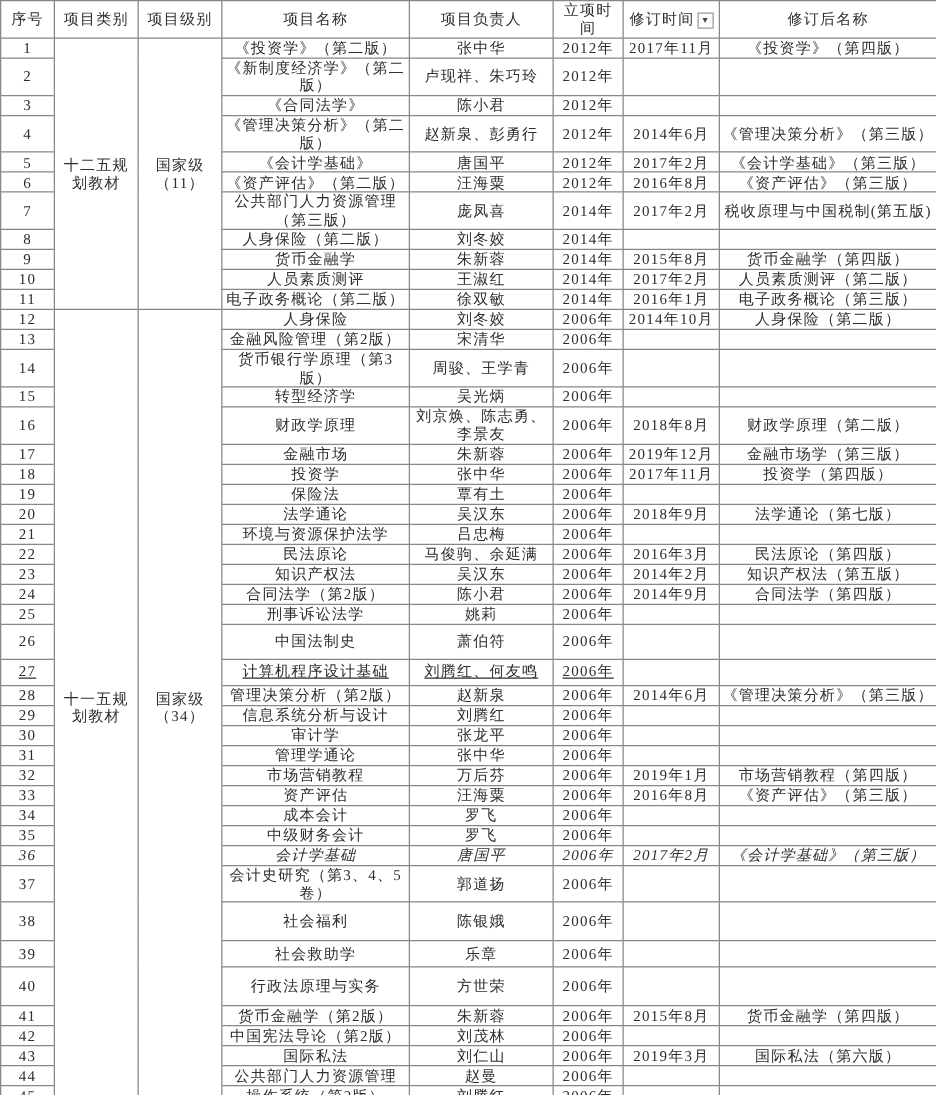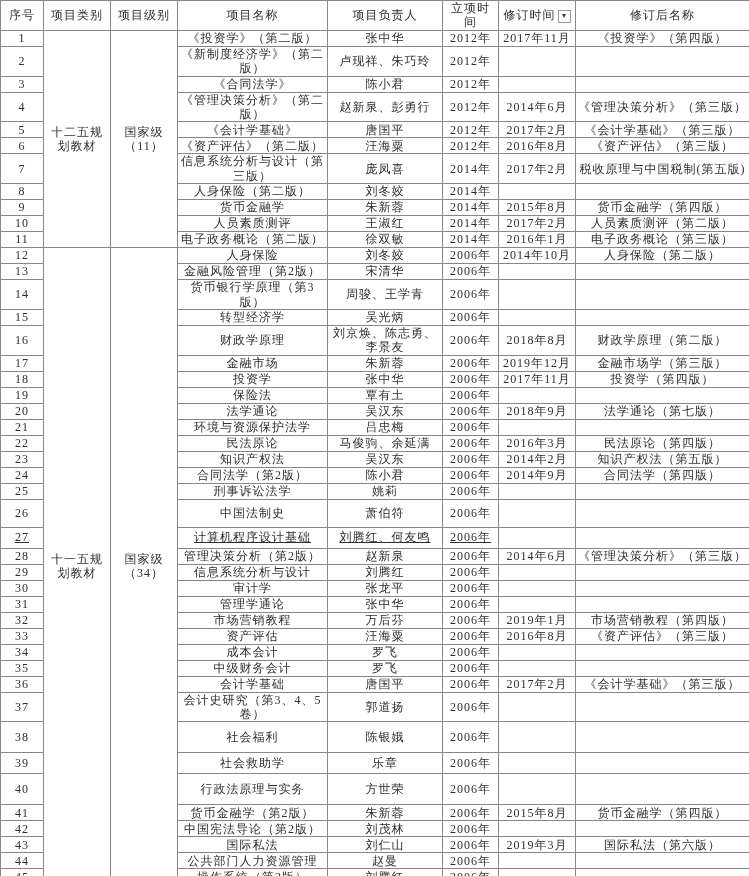--- a/index.html
+++ b/index.html
@@ -116,21 +116,21 @@
       <tr style="height: 16px;">
         <td>6</td>
         <td>《资产评估》（第二版）</td>
         <td>汪海粟</td>
         <td>2012年</td>
         <td>2016年8月</td>
         <td>《资产评估》（第三版）</td>
       </tr>
       <tr style="height: 29px;">
         <td>7</td>
-        <td>信息系统分析与设计（第三版）</td>
+        <td>公共部门人力资源管理（第三版）</td>
         <td>庞凤喜</td>
         <td>2014年</td>
         <td>2017年2月</td>
         <td>税收原理与中国税制(第五版)</td>
       </tr>
       <tr style="height: 16px;">
         <td>8</td>
         <td>人身保险（第二版）</td>
         <td>刘冬姣</td>
         <td>2014年</td>
@@ -350,21 +350,21 @@
         <td></td>
       </tr>
       <tr style="height: 16px;">
         <td>35</td>
         <td>中级财务会计</td>
         <td>罗飞</td>
         <td>2006年</td>
         <td></td>
         <td></td>
       </tr>
-      <tr style="height: 16px;">
+      <tr style="height: 16px; font-style: italic;">
         <td>36</td>
         <td>会计学基础</td>
         <td>唐国平</td>
         <td>2006年</td>
         <td>2017年2月</td>
         <td>《会计学基础》（第三版）</td>
       </tr>
       <tr style="height: 29px; margin-left: 36px;">
         <td>37</td>
         <td>会计史研究（第3、4、5卷）</td>

